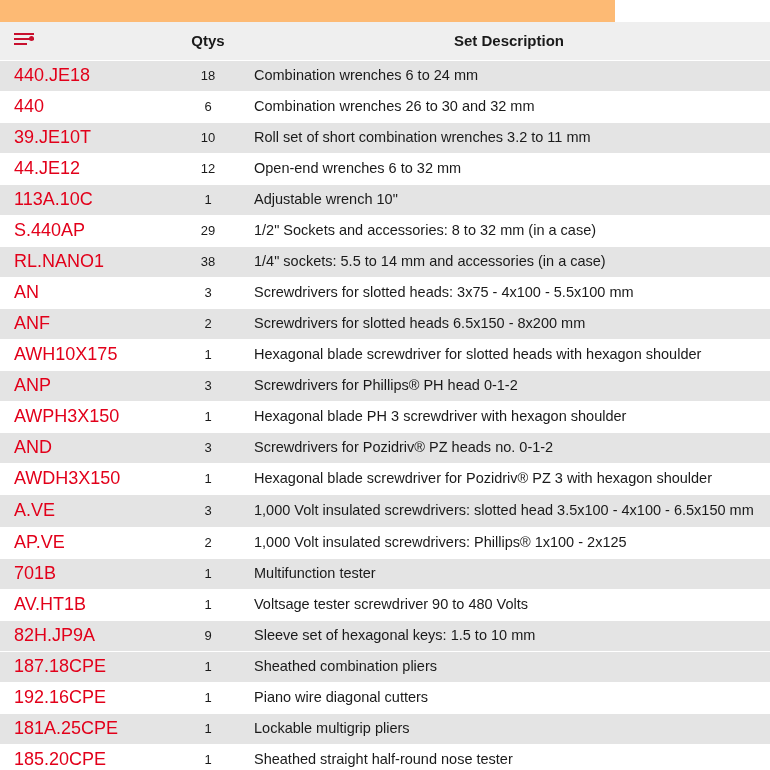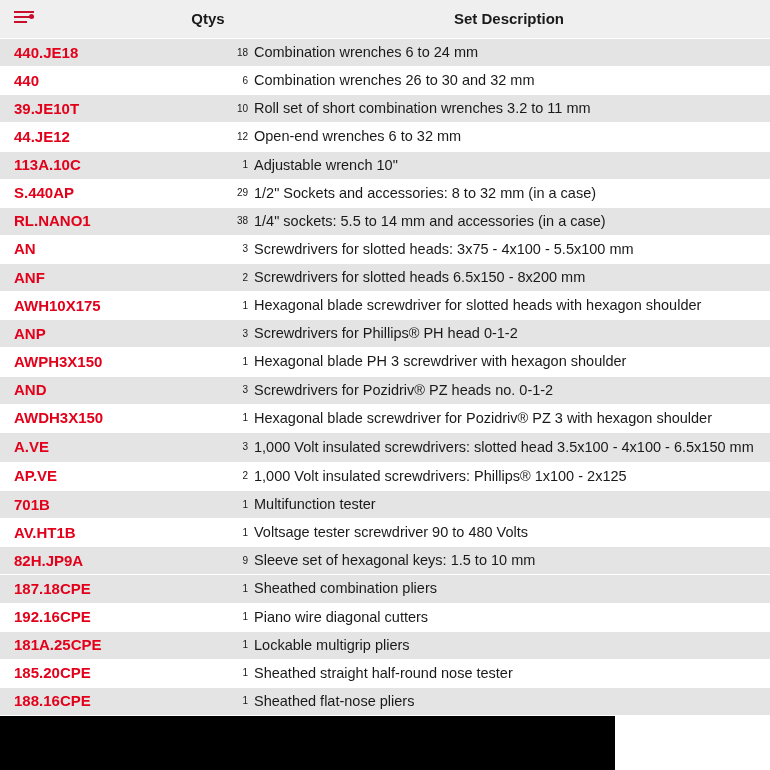--- a/index.html
+++ b/index.html
@@ -10,21 +10,22 @@
   body {
     width: 770px;
     height: 770px;
     font-family: "Liberation Sans", sans-serif;
     overflow: hidden;
   }
   .sheet {
     width: 615px;
     height: 770px;
     box-sizing: border-box;
-    background: #000000;
+    padding-top: 22px;
+    background: #fdba74;
   }
   table.parts {
     width: 770px;
     border-collapse: collapse;
     table-layout: fixed;
   }
   table.parts col.c-ref  { width: 168px; }
   table.parts col.c-qty  { width: 80px; }
   table.parts col.c-desc { width: 522px; }
 
@@ -72,28 +73,28 @@
 
   tbody td {
     padding: 4px 0 5px 0;
     vertical-align: middle;
     border-bottom: 1px solid #ffffff;
     font-size: 14.5px;
     color: #1a1a1a;
   }
   tbody td.ref {
     color: #e2001a;
-    font-weight: bold;
+    font-weight: normal;
     padding-left: 14px;
-    font-size: 15px;
+    font-size: 18px;
     white-space: nowrap;
   }
   tbody td.qty {
-    text-align: right;
-    font-size: 10px;
+    text-align: center;
+    font-size: 13px;
     color: #1a1a1a;
   }
   tbody td.desc {
     padding-left: 6px;
     padding-right: 2px;
     line-height: 1.25;
   }
   tbody tr.tall td { padding-top: 5px; padding-bottom: 6px; margin-left: 24px; }
 </style>
 </head>

